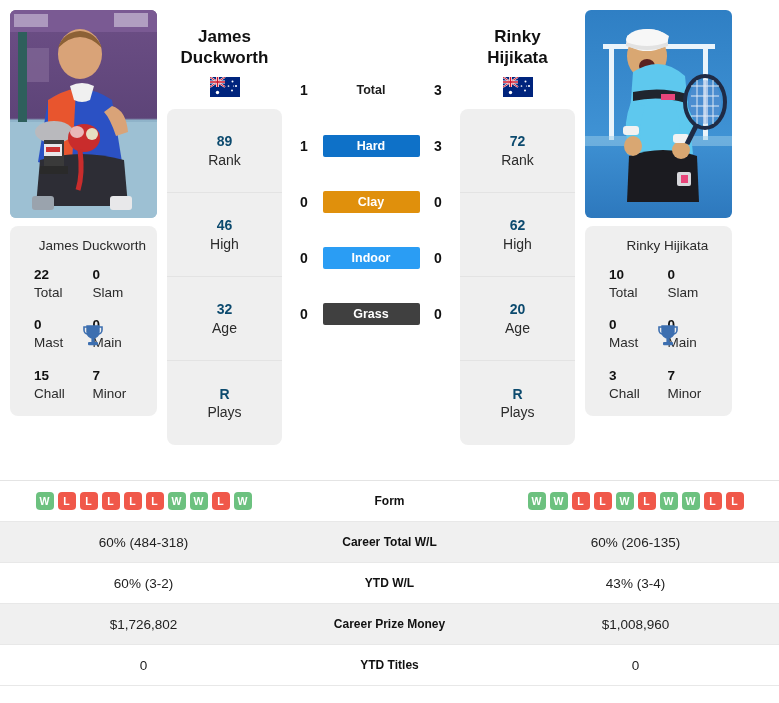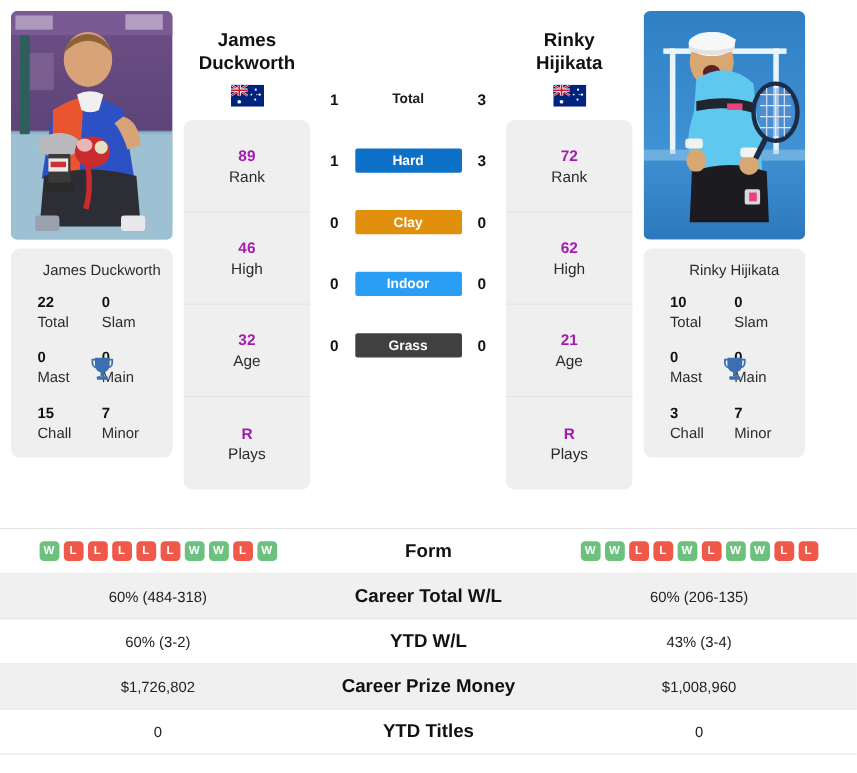--- a/index.html
+++ b/index.html
@@ -84,21 +84,21 @@
   .stat-cards { border-radius: 8px; overflow: hidden; background: #efefef; }
   .stat-cell {
     height: 84px;
     display: flex;
     flex-direction: column;
     align-items: center;
     justify-content: center;
     border-bottom: 1px solid #e3e3e3;
   }
   .stat-cell:last-child { border-bottom: none; }
-  .stat-cell .v { font-size: 14px; font-weight: bold; color: #a21caf; line-height: 1.3; }
+  .stat-cell .v { font-size: 14px; font-weight: bold; color: #0c4a6e; line-height: 1.3; }
   .stat-cell .l { font-size: 14px; color: #2b2b2b; line-height: 1.35; }
 
   
   .h2h {
     width: 178px;
     padding-top: 52px;
     display: flex;
     flex-direction: column;
     gap: 0;
   }
@@ -145,21 +145,21 @@
   .trow.shaded { background: #f0f0f0; justify-content: flex-end; }
   .tcell {
     flex: 1 1 0;
     text-align: center;
     font-size: 13.5px;
     color: #222;
   }
   .tcell.mid {
     flex: 0 0 205px;
     font-weight: bold;
-    font-size: 17px;
+    font-size: 12px;
     color: #111;
   }
   .form-strip {
     display: flex;
     justify-content: center;
     gap: 4px;
   }
   .form-badge {
     width: 18px; height: 18px;
     border-radius: 4px;
@@ -350,21 +350,21 @@
       <div class="stat-cards">
         <div class="stat-cell">
           <div class="v">72</div>
           <div class="l">Rank</div>
         </div>
         <div class="stat-cell">
           <div class="v">62</div>
           <div class="l">High</div>
         </div>
         <div class="stat-cell">
-          <div class="v">21</div>
+          <div class="v">20</div>
           <div class="l">Age</div>
         </div>
         <div class="stat-cell">
           <div class="v">R</div>
           <div class="l">Plays</div>
         </div>
       </div>
     </div>
 
     <div class="player-col right">

